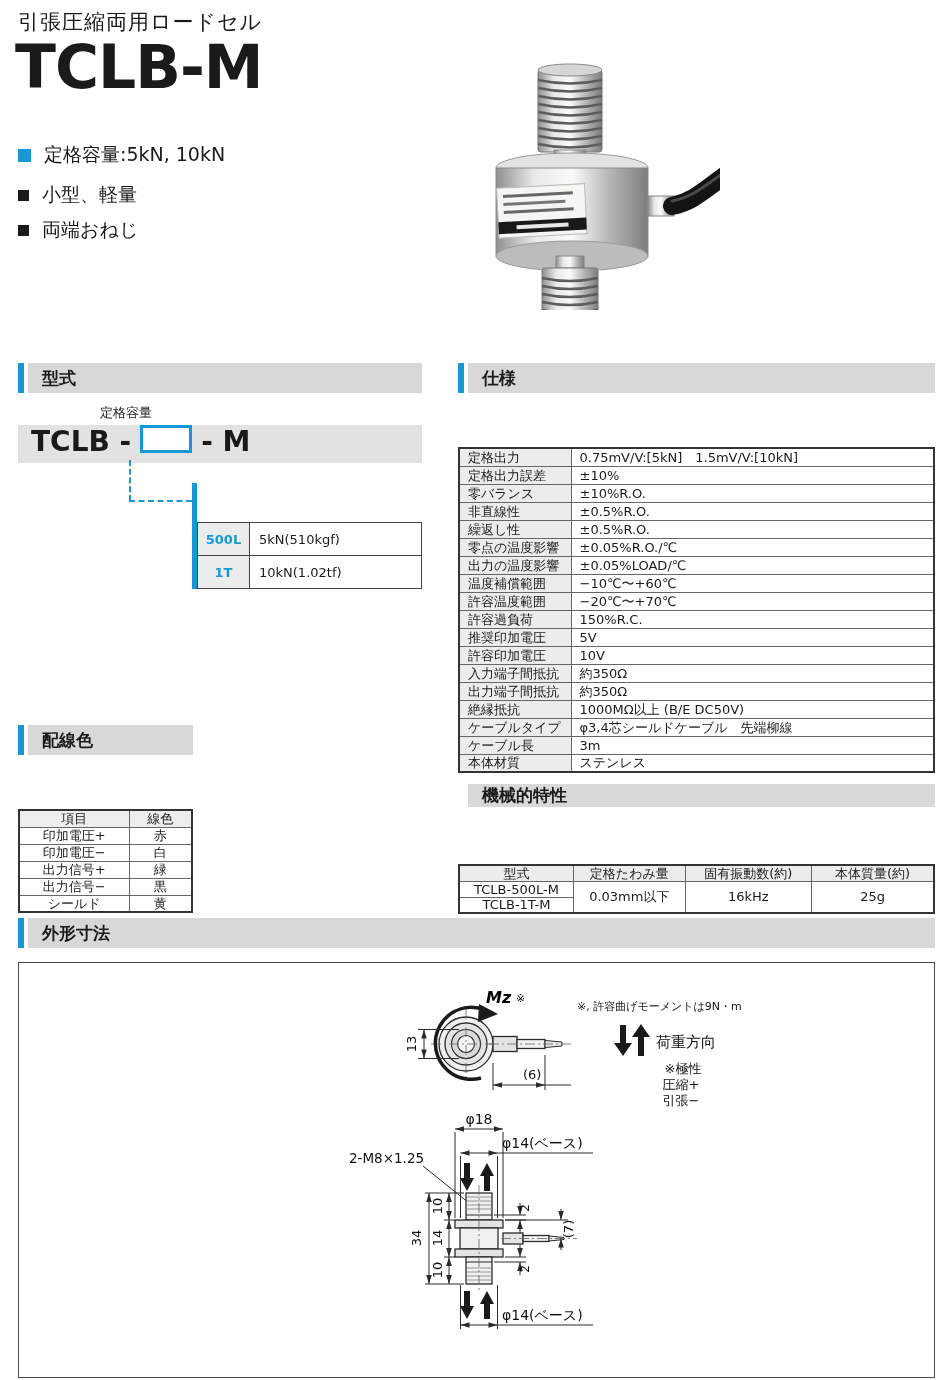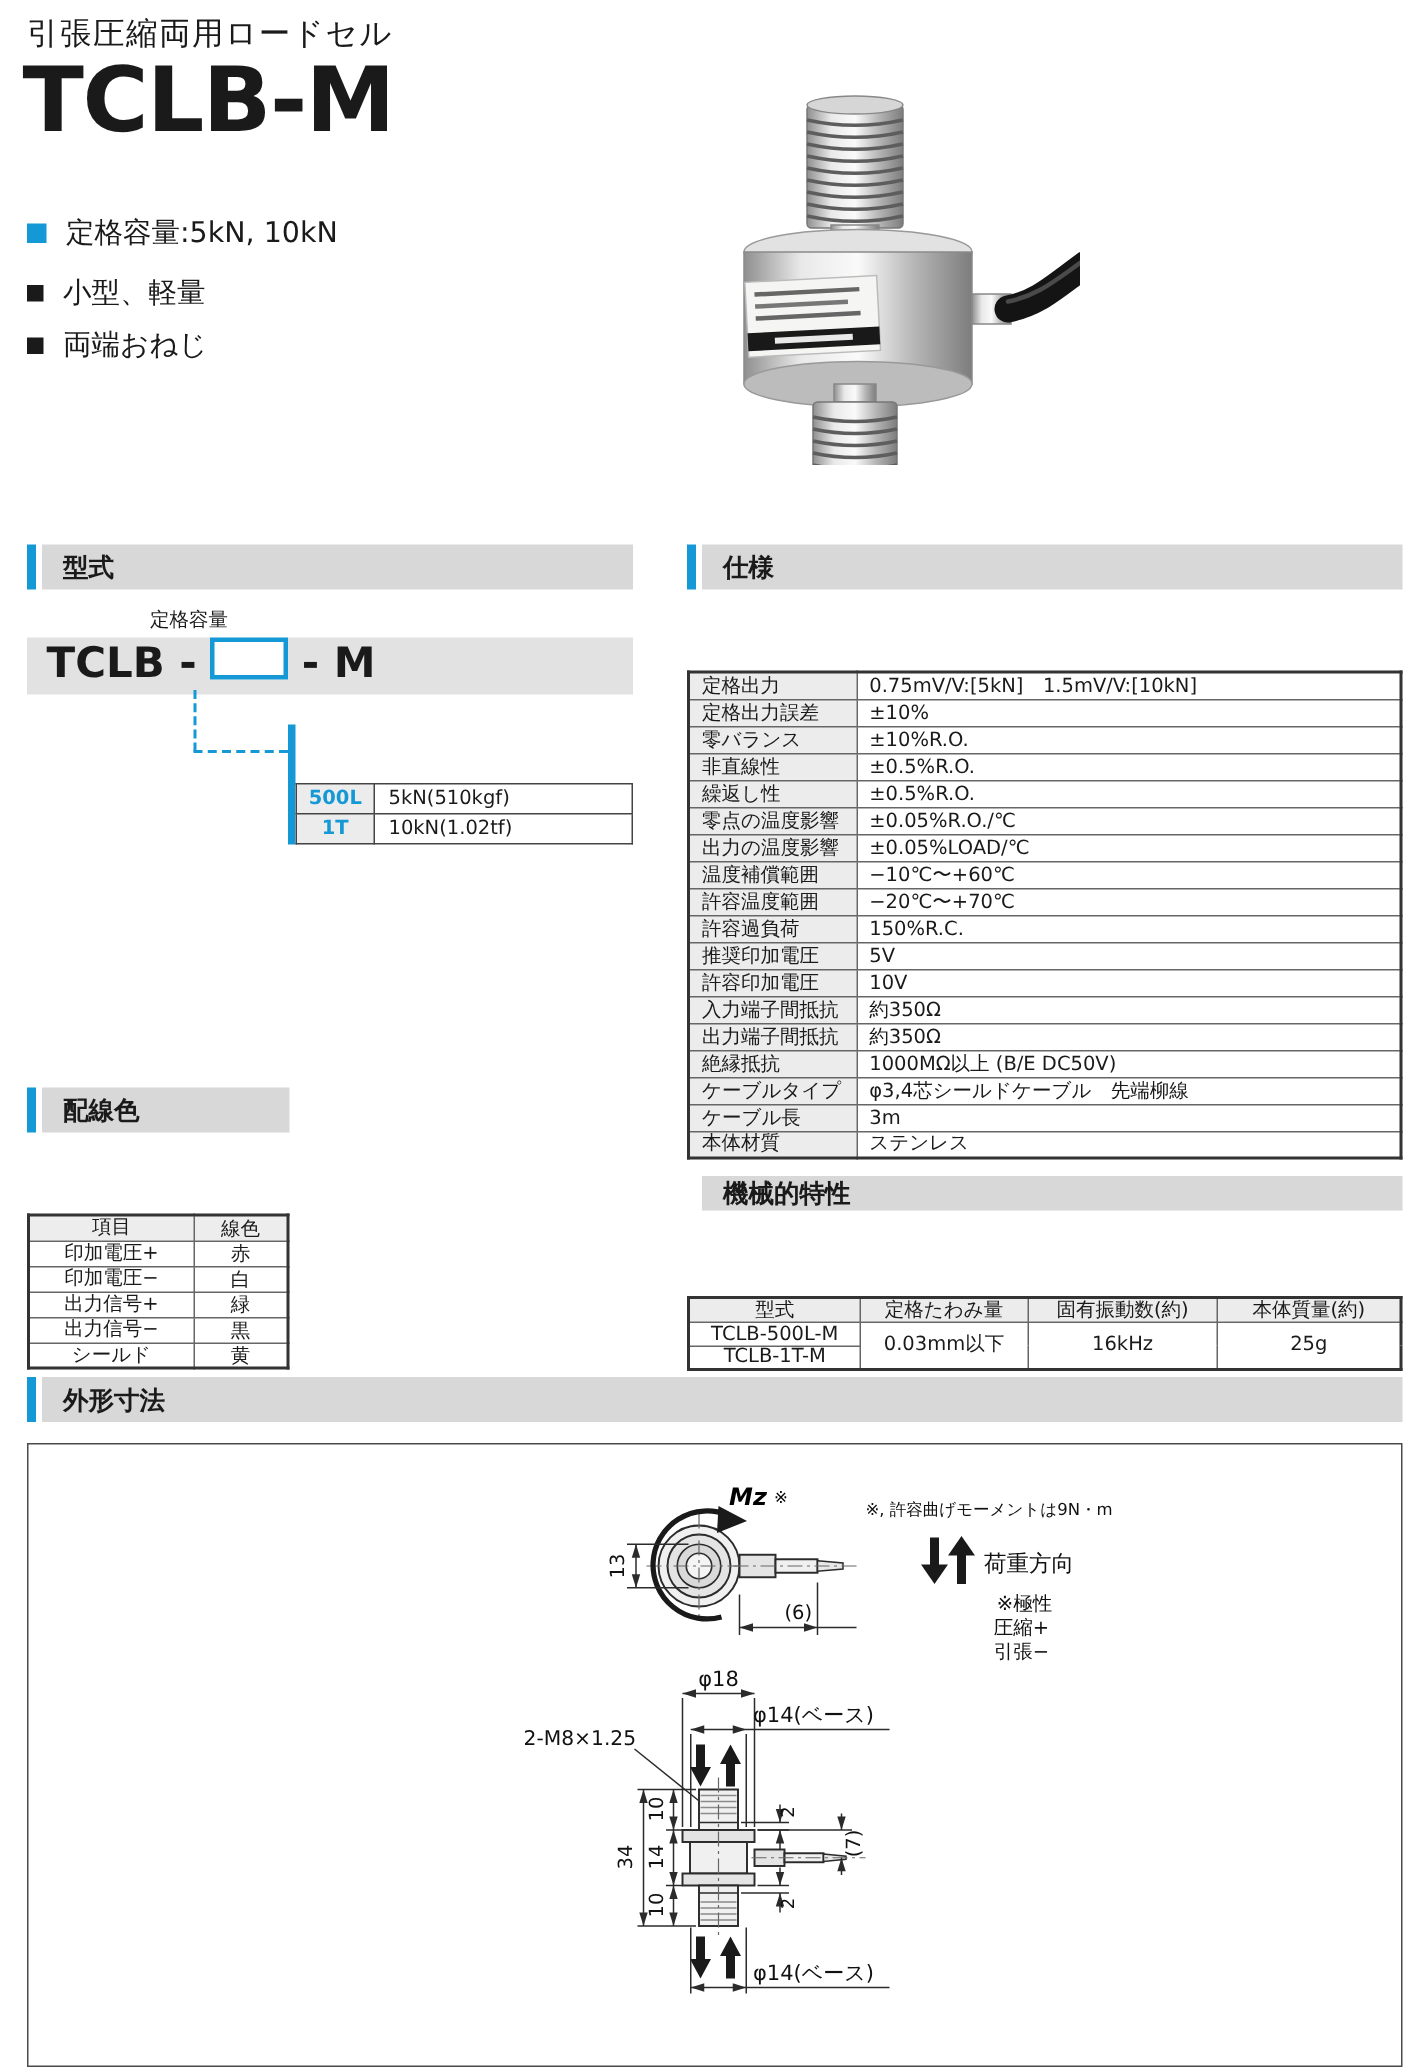--- a/index.html
+++ b/index.html
@@ -30,21 +30,21 @@
   .cap-label { font-size:13px; }
   .model-strip { background:#e2e2e2; display:flex; padding-left:13px;
                  font-size:28px; font-weight:bold; }
   .model-box { width:52px; height:28px; background:#fff; border:3px solid var(--accent); margin:0 9px; }
   .vdash { border-left:2px dashed var(--accent); }
   .hdash { border-top:2px dashed var(--accent); }
   .opt-wrap { display:flex; }
   .opt-bar { width:5px; background:var(--accent); }
   table { border-collapse:collapse; background:#fff;margin-top:39px; }
   .opt { border:1px solid #444; }
-  .opt td { border:1px solid #444; height:20px; font-size:13px; line-height:1; }
+  .opt td { border:1px solid #444; height:33px; font-size:13px; line-height:1; }
   .opt .code { width:52px; background:#ececec; color:var(--accent); font-weight:bold; text-align:center; }
   .opt .val { width:172px; padding:0 0 0 9px; }
 
   
   .spec { width:477px; border:2px solid #333; }
   .spec th, .spec td { border:1px solid #666; height:18px; font-size:13px; font-weight:normal;
                        text-align:left; padding:0 8px; line-height:1; }
   .spec th { background:#ececec; width:112px; }
 
   

